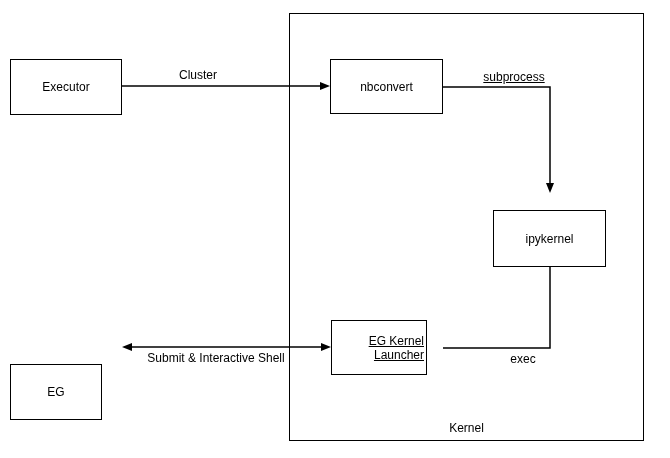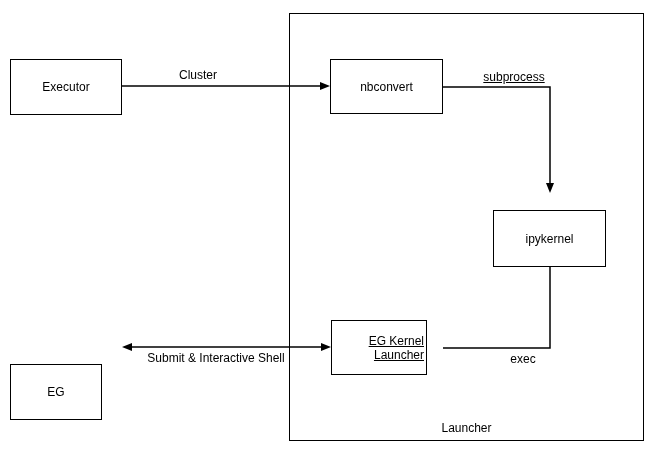--- a/index.html
+++ b/index.html
@@ -98,21 +98,21 @@
       <polygon points="331,347 321,343 321,351" fill="#000000"></polygon>
     </g>
 
     <g>
       <path d="M443 348 L550 348 L550 259" fill="none" stroke="#000000" stroke-width="1.5"></path>
       <polygon points="550,250 546,260 554,260" fill="#000000"></polygon>
     </g>
   </svg>
 
   <div class="cluster">
-    <div class="cluster-label">Launcher</div>
+    <div class="cluster-label">Kernel</div>
   </div>
 
   <div class="node node-executor">
     <span>Executor</span>
   </div>
 
   <div class="node node-nbconvert">
     <span>nbconvert</span>
   </div>
 

